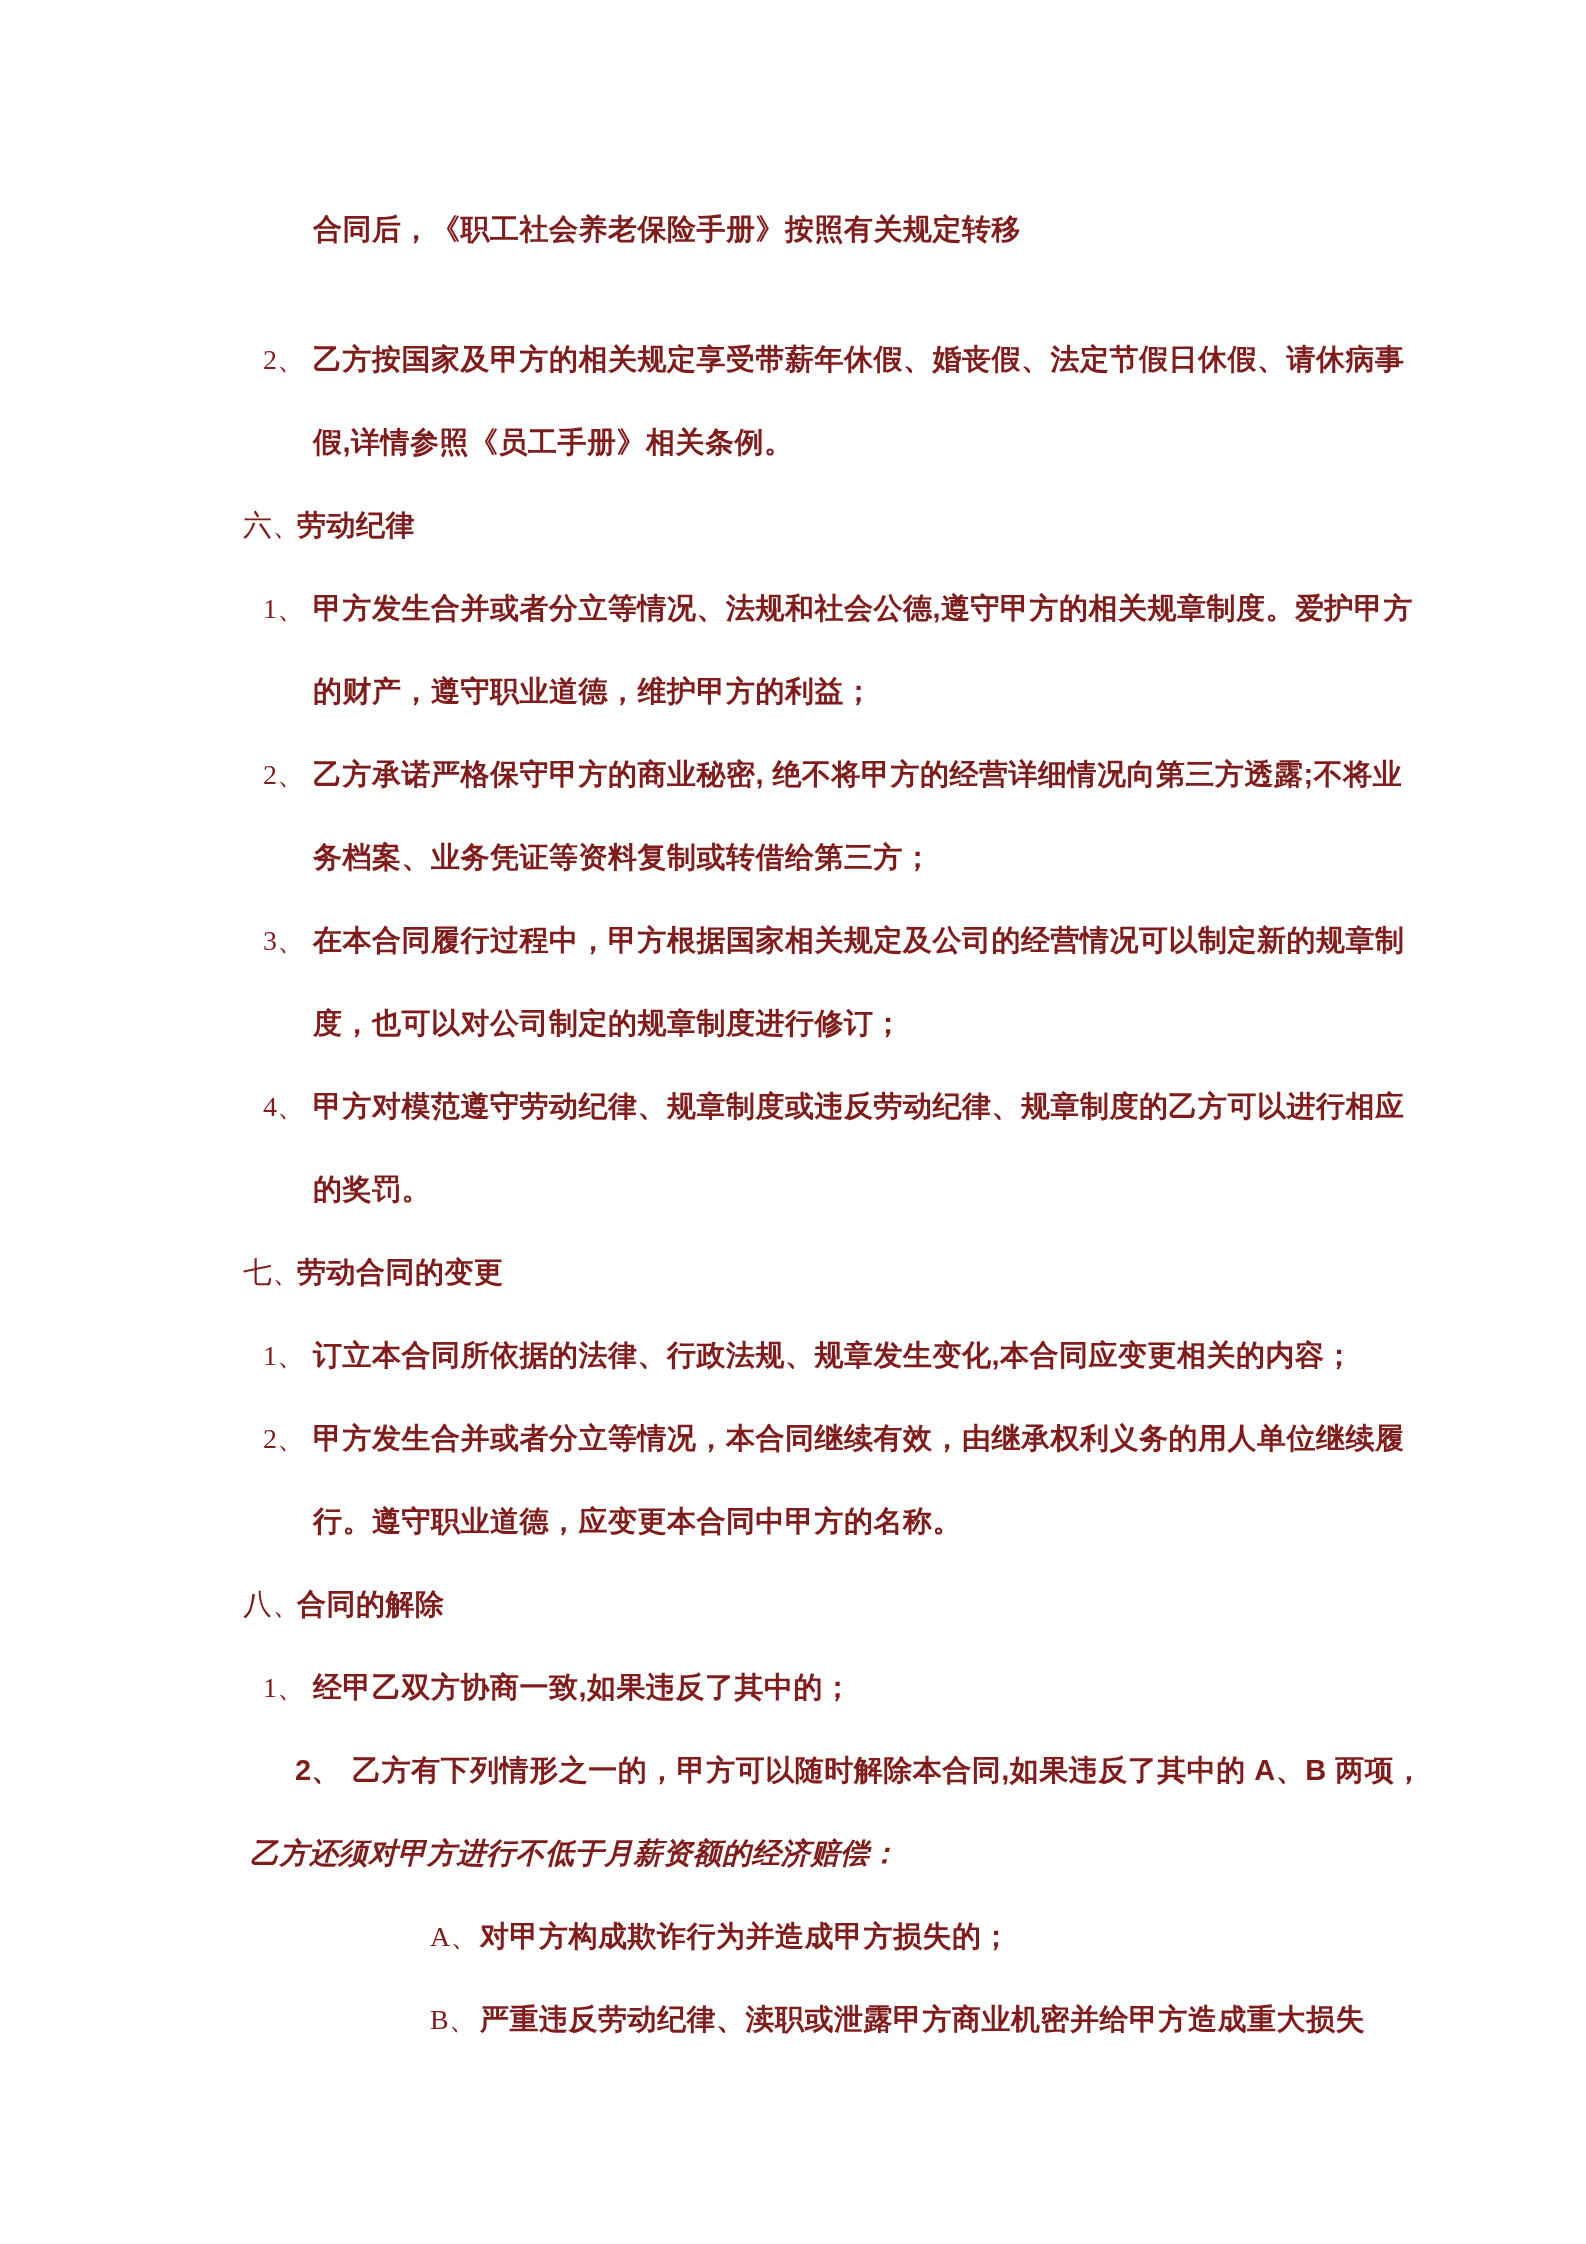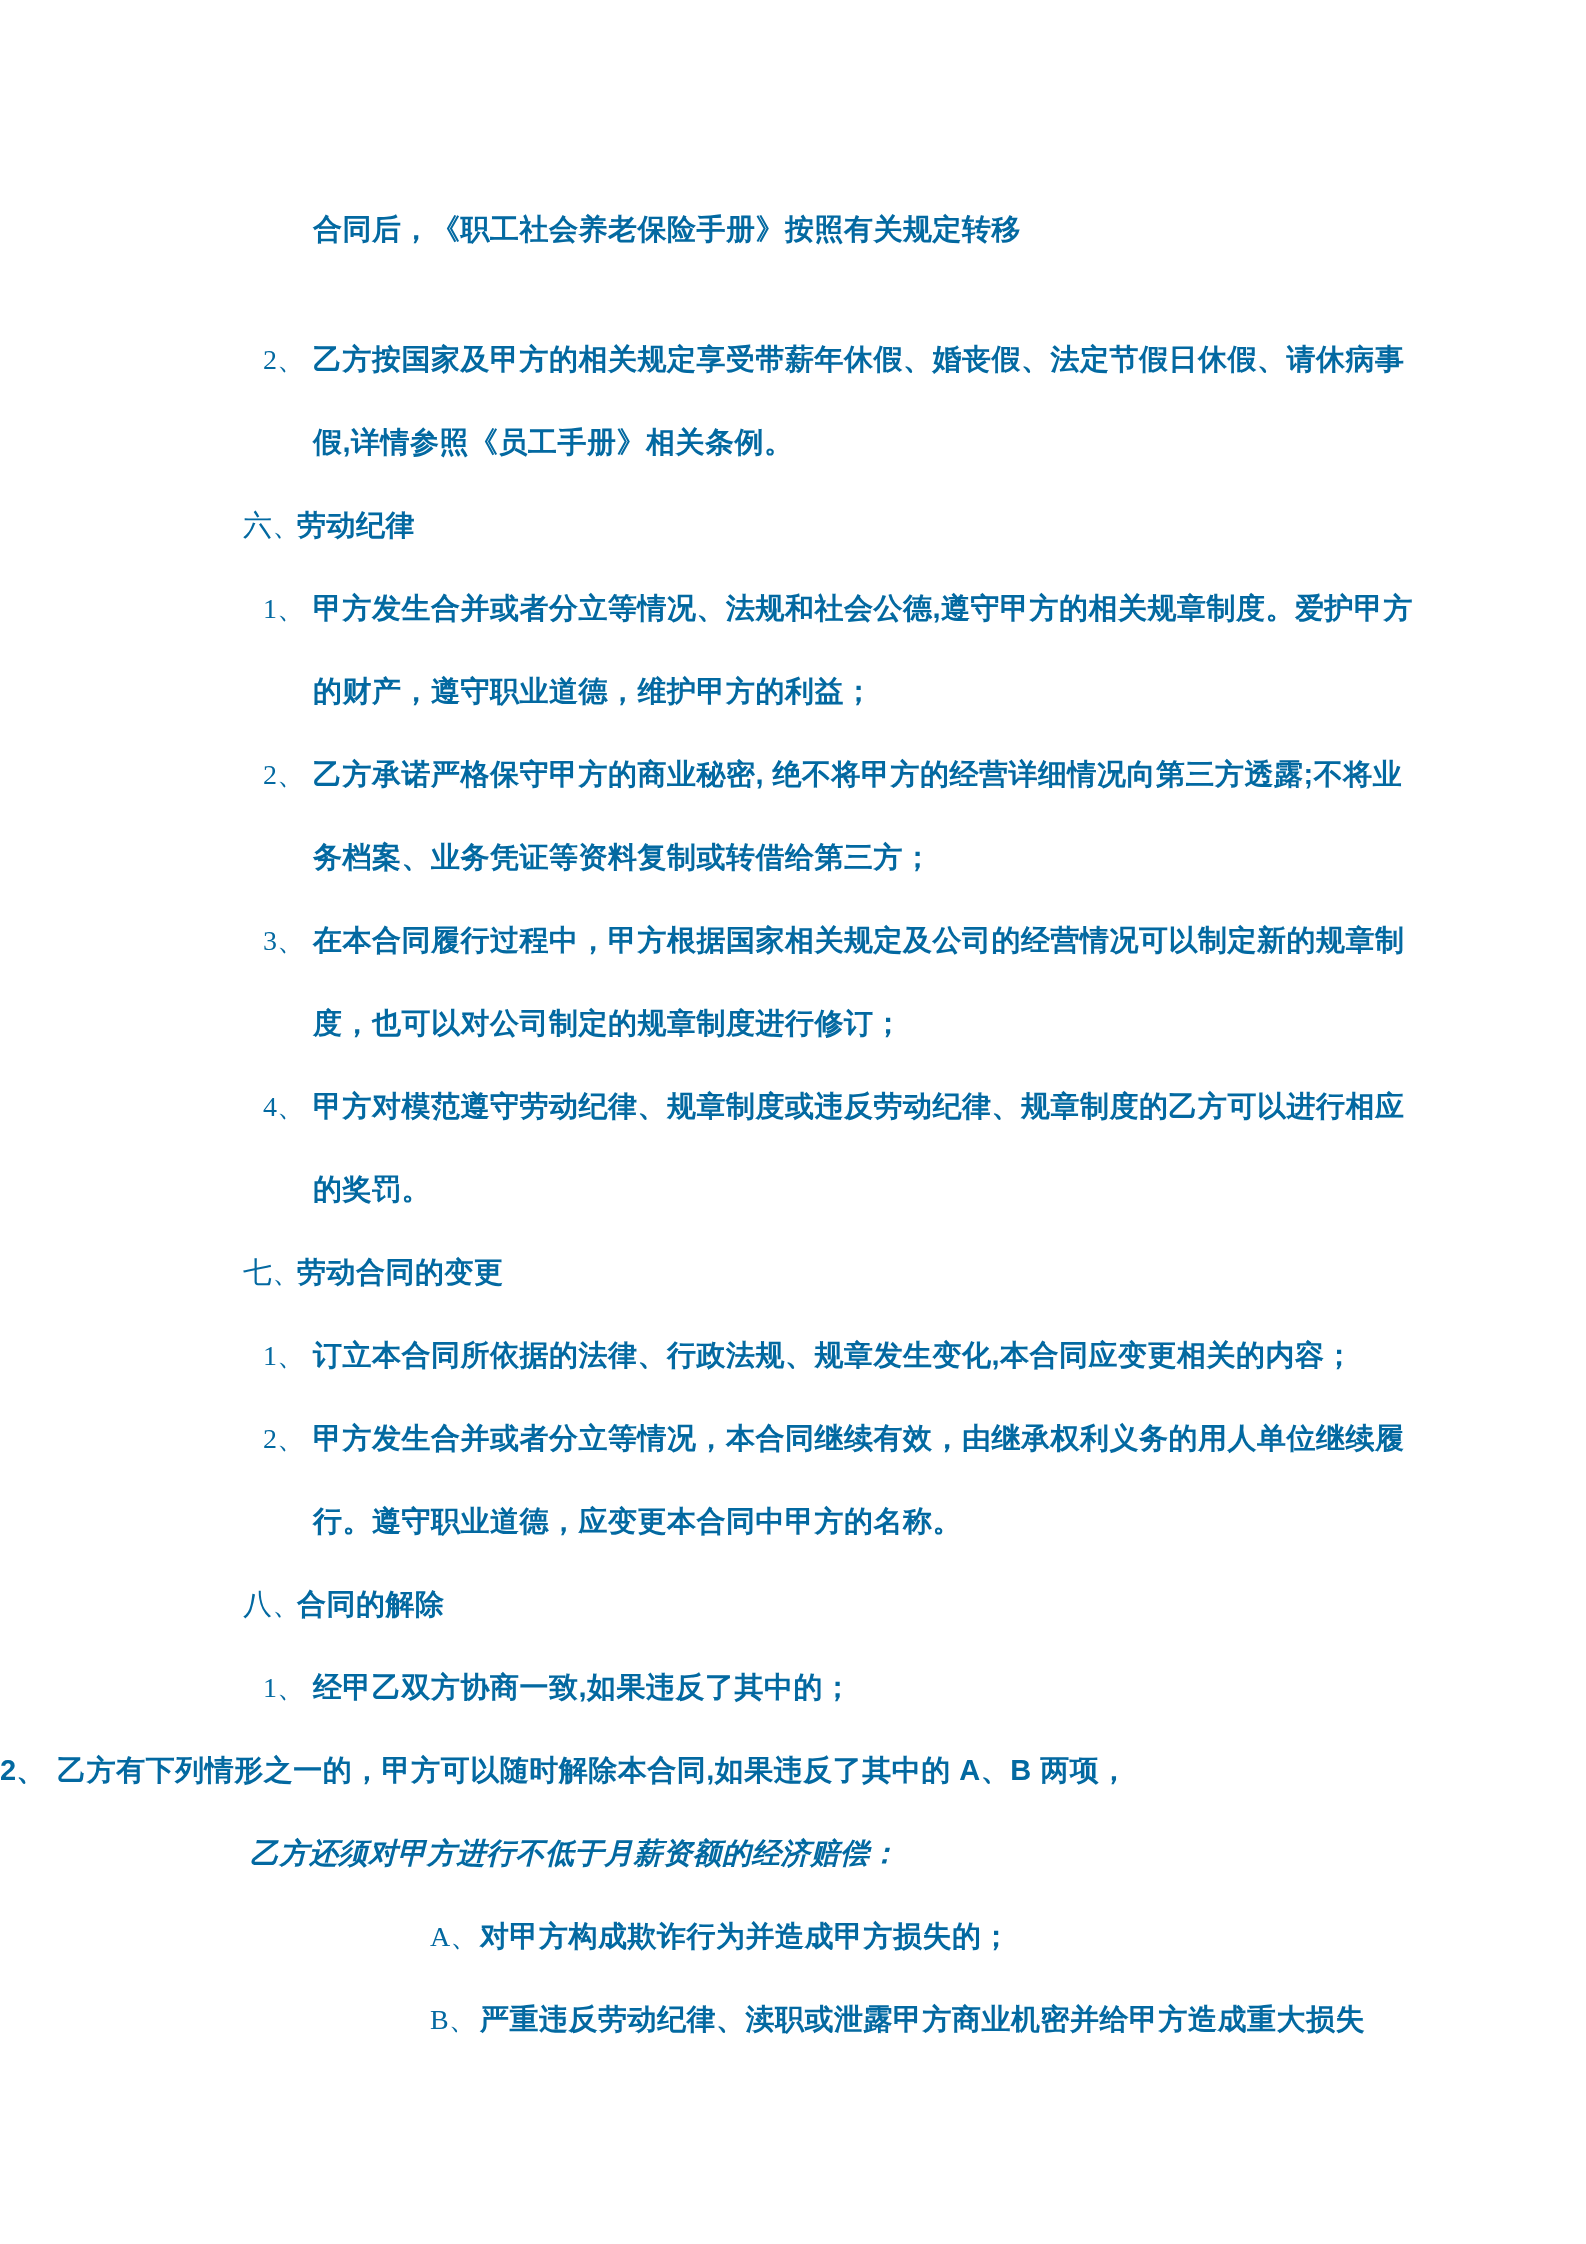--- a/index.html
+++ b/index.html
@@ -20,21 +20,21 @@
     top: 188px;
     left: 0;
     right: 0;
   }
   .line {
     position: relative;
     height: 83px;
     line-height: 83px;
     font-size: 29px;
     font-weight: 700;
-    color: #0369a1;
+    color: #7f1d1d;
     white-space: pre;
     letter-spacing: 0.5px;
   }
   .line .num {
     position: absolute;
     top: 0;
     font-family: "Liberation Serif", serif;
     font-weight: 400;
     font-size: 28px;
     letter-spacing: 0;
@@ -46,21 +46,21 @@
   .item .num { left: 263px; }
   
   .heading { padding-left: 297px; }
   .heading .num {
     left: 243px;
     font-family: "Liberation Sans", sans-serif;
     font-weight: 400;
     font-size: 29px;
   }
   
-  .item2  { }
+  .item2  { padding-left: 295px; }
   .item2 .num {
     position: static;
     display: inline;
     font-family: "Liberation Sans", sans-serif;
     font-weight: 700;
     font-size: 29px;
     margin-right: 12px;
   }
   .cont2  { padding-left: 250px; font-style: italic; }
   

